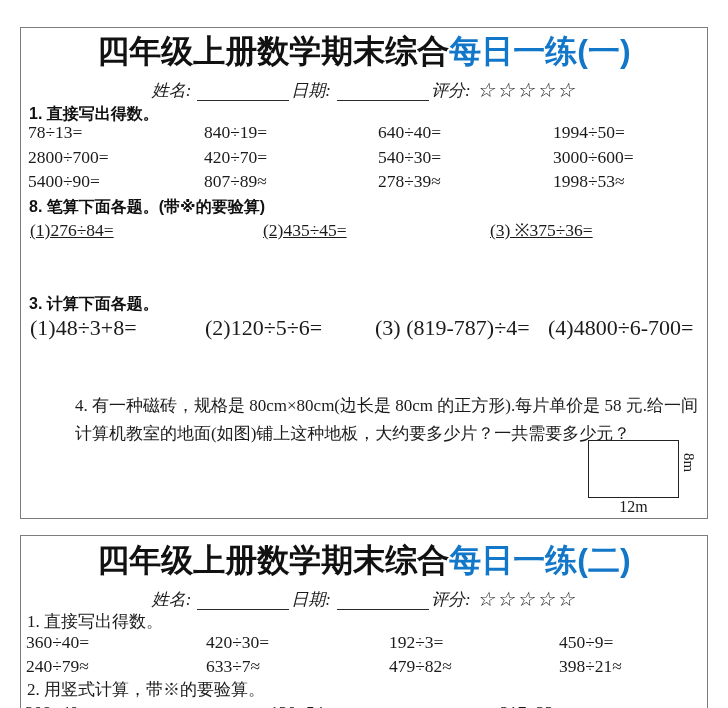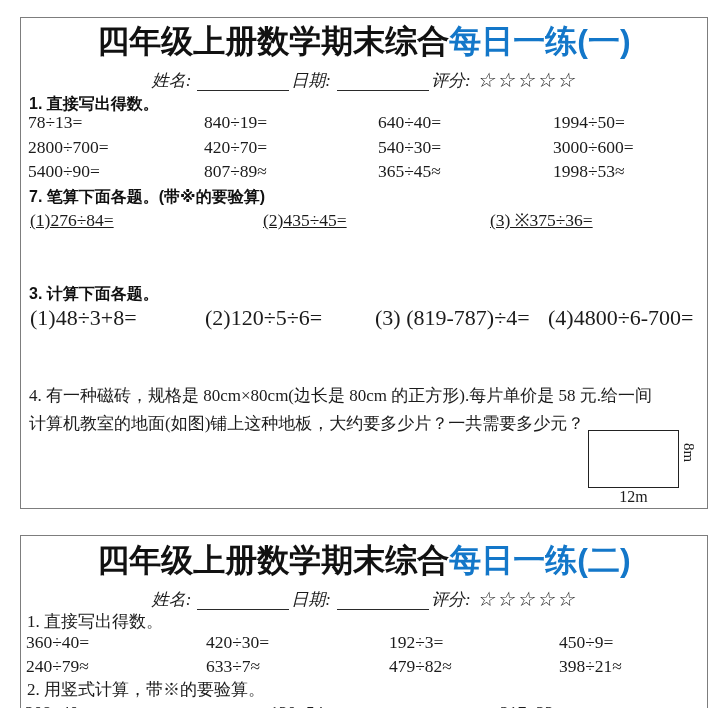--- a/index.html
+++ b/index.html
@@ -5,21 +5,21 @@
   html,body{margin:0;padding:0;}
   body{
     width:728px;height:708px;overflow:hidden;background:#ffffff;
     font-family:"Liberation Serif","DejaVu Serif",serif;
     color:#1b1b1b;position:relative;
   }
   .sheet{
     position:absolute;left:20px;width:688px;background:#ffffff;
     border:1px solid #7d7d7d;box-sizing:border-box;
   }
-  #sheet1{top:17px;height:492px;}
+  #sheet1{top:27px;height:492px;}
   #sheet2{top:535px;height:210px;}
   .sheet-title{
     position:absolute;left:0;width:100%;text-align:center;
     font-family:"Liberation Sans","DejaVu Sans",sans-serif;
     font-weight:bold;font-size:32px;line-height:36px;letter-spacing:0px;
     white-space:nowrap;color:#111;
   }
   #sheet1 .sheet-title{top:5px;}
   #sheet2 .sheet-title{top:6px;}
   .title-accent{color:#1377c9;}
@@ -54,21 +54,21 @@
   
   #s1-grid3{left:9px;top:287px;right:4px;grid-template-columns:175px 170px 173px auto;grid-auto-rows:25px;line-height:25px;font-size:22px;}
   
   #s2-grid1{left:5px;top:94px;right:4px;grid-template-columns:180px 183px 170px auto;grid-auto-rows:24px;line-height:24px;}
   
   #s2-grid2{left:4px;top:164px;right:4px;grid-template-columns:245px 230px auto;grid-auto-rows:25px;line-height:25px;}
   .word-problem{
     position:absolute;left:8px;top:364px;width:674px;
     font-size:17px;line-height:27.5px;color:#1b1b1b;
   }
-  .word-problem div{white-space:nowrap;}
+  .word-problem div{white-space:nowrap;margin-left:46px;}
   .floor-rect{
     position:absolute;left:567px;top:412px;width:91px;height:58px;
     border:1.5px solid #222;box-sizing:border-box;background:#fff;
   }
   .h-label{
     position:absolute;left:660px;top:425px;writing-mode:vertical-rl;
     font-size:15px;line-height:15px;
   }
   .w-label{
     position:absolute;left:567px;top:470px;width:91px;text-align:center;
@@ -99,25 +99,25 @@
     <span>78÷13=</span>
     <span>840÷19=</span>
     <span>640÷40=</span>
     <span>1994÷50=</span>
     <span>2800÷700=</span>
     <span>420÷70=</span>
     <span>540÷30=</span>
     <span>3000÷600=</span>
     <span>5400÷90=</span>
     <span>807÷89≈</span>
-    <span>365÷45≈</span>
+    <span>278÷39≈</span>
     <span>1998÷53≈</span>
   </div>
 
-  <div class="heading-bold" style="top:169px">7. 笔算下面各题。(带※的要验算)</div>
+  <div class="heading-bold" style="top:169px">8. 笔算下面各题。(带※的要验算)</div>
 
   <div class="pgrid" id="s1-grid2">
     <span>(1)276÷84=</span>
     <span>(2)435÷45=</span>
     <span>(3) ※375÷36=</span>
   </div>
 
   <div class="heading-bold" style="top:266px">3. 计算下面各题。</div>
 
   <div class="pgrid" id="s1-grid3">

